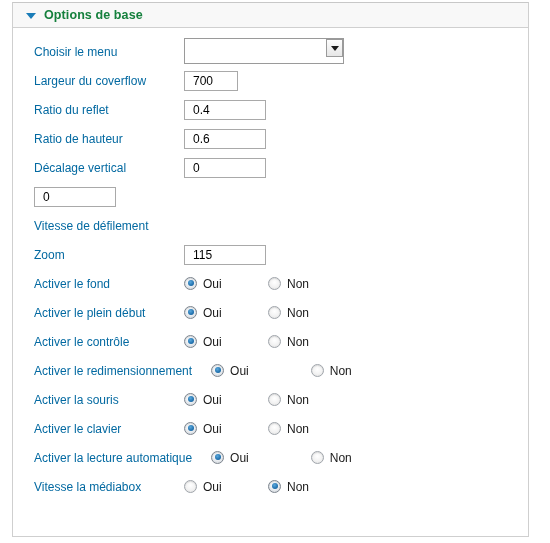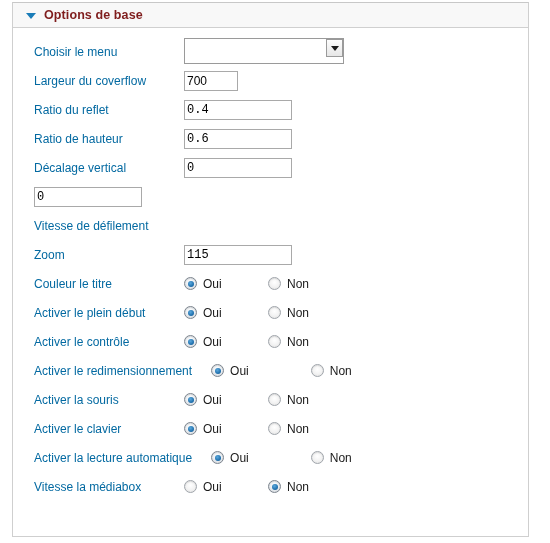--- a/index.html
+++ b/index.html
@@ -37,21 +37,21 @@
     width: 0;
     height: 0;
     border-left: 5px solid transparent;
     border-right: 5px solid transparent;
     border-top: 6px solid #1a7cb8;
     margin-right: 8px;
     margin-top: 1px;
   }
 
   #panel-title {
-    color: #7f1d1d;
+    color: #15803d;
     font-size: 12.5px;
     font-weight: bold;
     letter-spacing: 0.1px;
   }
 
   #form-body {
     padding-top: 9px;
   }
 
   .row {
@@ -111,30 +111,30 @@
     display: block;
   }
 
   input.text-field {
     height: 20px;
     font-size: 12px;
     font-family: "Liberation Sans", sans-serif;
     color: #000;
     border: 1px solid #a9a9a9;
     background: #ffffff;
-    padding: 0 2px;
+    padding: 0 8px;
     border-radius: 0;
     outline: none;
   }
   input.w-narrow { width: 54px; }
-  input.w-wide { width: 108px; font-family: Liberation Mono, monospace; }
+  input.w-wide { width: 82px; }
 
   .radio-group { display: flex; align-items: center; }
 
-  .radio-opt { display: flex; align-items: center; cursor: default; }
+  .radio-opt { display: flex; align-items: flex-start; cursor: default; }
 
   .radio-dot {
     width: 13px;
     height: 13px;
     border-radius: 50%;
     background: radial-gradient(circle at 50% 40%, #ffffff 0%, #f2f2f2 55%, #dcdcdc 100%);
     border: 1px solid #a0a5ab;
     box-shadow: inset 0 1px 1px rgba(0,0,0,0.10);
     position: relative;
     flex: 0 0 13px;
@@ -219,21 +219,21 @@
       <span class="row-label">Vitesse de défilement</span>
     </div>
 
     <div class="row fixed">
       <span class="row-label">Zoom</span>
       <input class="text-field w-wide" type="text" value="115" style="">
     </div>
 
 
     <div class="row fixed">
-      <span class="row-label">Couleur le titre</span>
+      <span class="row-label">Activer le fond</span>
       <span class="radio-group cols">
         <span class="radio-opt opt-yes">
           <span class="radio-dot checked"></span>
           <span class="radio-label">Oui</span>
         </span>
         <span class="radio-opt">
           <span class="radio-dot"></span>
           <span class="radio-label">Non</span>
         </span>
       </span>

